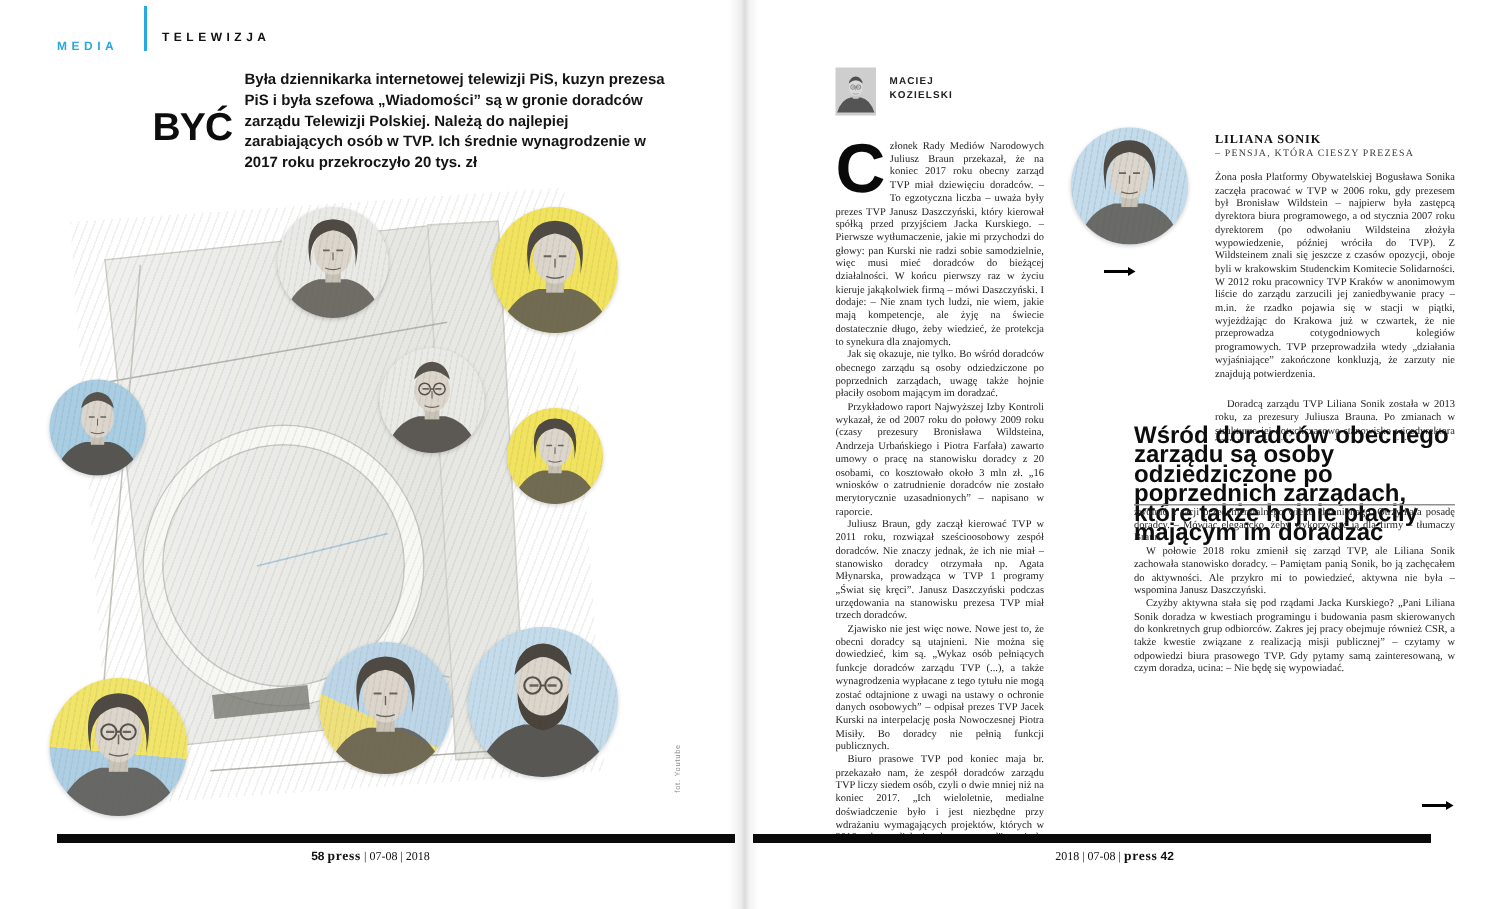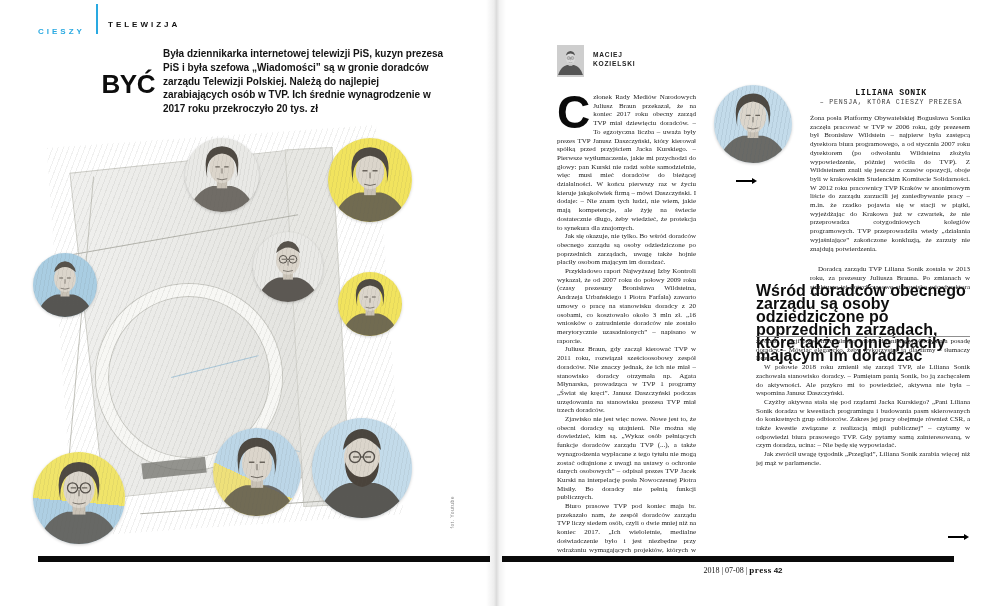--- a/index.html
+++ b/index.html
@@ -102,22 +102,22 @@
           overflow:hidden;box-shadow:0 1px 3px rgba(0,0,0,.2);}
   .sb-portrait svg{position:absolute;inset:0;width:100%;height:100%;}
   .sb-portrait::after{content:"";position:absolute;inset:0;border-radius:50%;
           background:repeating-linear-gradient(100deg,rgba(70,90,104,.10) 0 1px,transparent 1px 4px);}
   .arr{position:absolute;display:flex;align-items:center;}
   .arr .shaft{width:16px;height:1.6px;background:#000;}
   .arr .head{width:0;height:0;border-left:5px solid #000;border-top:3.5px solid transparent;
           border-bottom:3.5px solid transparent;}
   .sb-arrow{left:36px;top:96px;}
   .sb-cont-arrow{left:248px;top:452px;}
-  .sb-head{position:absolute;left:110px;top:6px;width:162px;text-align:center;
-          font-family:Liberation Mono, monospace;}
+  .sb-head{position:absolute;left:110px;top:6px;width:162px;
+          font-family:Liberation Serif, serif;}
   .sb-title{font-weight:bold;font-size:8.2px;letter-spacing:.6px;color:#111;margin:0;}
   .sb-subtitle{font-size:6.6px;letter-spacing:.8px;color:#3d3d3d;margin:2px 0 0;}
   .sb-top{position:absolute;left:110px;top:32px;width:160px;height:180px;overflow:hidden;
           font-size:7px;line-height:8.7px;text-align:justify;color:#222;}
   .sb-top p{margin:0;}
   .sb-top p + p{text-indent:8px;margin-top:12px;}
   .pullquote{position:absolute;left:56px;top:202px;width:214px;margin:0;
           font-family:"Liberation Sans",sans-serif;font-weight:bold;font-size:16px;
           line-height:13px;color:#0d0d0d;}
   .sb-rule{position:absolute;left:56px;top:254px;width:214px;height:1px;background:#8f8f8f;}
@@ -160,21 +160,21 @@
       <path d="M48.5 39 h3" stroke="#55504a" stroke-width="1.4"></path>
     </g>
   </defs>
 </svg>
 
 <div class="spread">
 
   <div class="page page-left">
 
     <div class="kicker-row">
-      <span class="kicker kicker-media">CIESZY</span>
+      <span class="kicker kicker-media">MEDIA</span>
       <span class="kicker-divider"></span>
       <span class="kicker kicker-section">TELEWIZJA</span>
     </div>
 
     <h1 class="headline"><br><span>BYĆ</span></h1>
 
     <p class="standfirst">Była dziennikarka internetowej telewizji PiS, kuzyn prezesa PiS i była szefowa „Wiadomości” są w gronie doradców zarządu Telewizji Polskiej. Należą do najlepiej zarabiających osób w TVP. Ich średnie wynagrodzenie w 2017 roku przekroczyło 20 tys. zł</p>
 
     <div class="illo">
       <div class="b-main"></div>
@@ -229,20 +229,25 @@
           <svg class="bust" viewBox="0 0 100 100">
             <use href="#bust-mb"></use>
             <use href="#glasses"></use>
           </svg>
         </div>
     </div>
 
     <div class="illo-credit">fot. Youtube</div>
 
     <div class="foot-bar foot-bar-left"></div>
+    <div class="foot-text foot-text-left">
+      <span class="pgnum">58</span>
+      <span class="presslogo">press</span>
+      <span class="issue">| 07-08 | 2018</span>
+    </div>
   </div>
 
   <div class="page page-right">
 
     <div class="author">
       <div class="author-photo">
           <svg viewBox="0 0 100 100">
             <use href="#bust-m"></use>
             <use href="#glasses"></use>
           </svg>
@@ -285,21 +290,20 @@
           <p>Doradcą zarządu TVP Liliana Sonik została w 2013 roku, za prezesury Juliusza Brauna. Po zmianach w strukturze jej dotychczasowe stanowisko wicedyrektora TVP Info zlikwidowano, a nie można było jej</p>
         </div>
 
       <p class="pullquote">Wśród doradców obecnego zarządu są osoby odziedziczone po poprzednich zarządach, które także hojnie płaciły mającym im doradzać</p>
       <div class="sb-rule"></div>
 
       <div class="sb-rest">
           <p>zwolnić z racji przedemerytalnego wieku chronionego. Otrzymała posadę doradcy. – Mówiąc elegancko, żeby wykorzystać ją dla firmy – tłumaczy Braun.</p>
           <p>W połowie 2018 roku zmienił się zarząd TVP, ale Liliana Sonik zachowała stanowisko doradcy. – Pamiętam panią Sonik, bo ją zachęcałem do aktywności. Ale przykro mi to powiedzieć, aktywna nie była – wspomina Janusz Daszczyński.</p>
           <p>Czyżby aktywna stała się pod rządami Jacka Kurskiego? „Pani Liliana Sonik doradza w kwestiach programingu i budowania pasm skierowanych do konkretnych grup odbiorców. Zakres jej pracy obejmuje również CSR, a także kwestie związane z realizacją misji publicznej” – czytamy w odpowiedzi biura prasowego TVP. Gdy pytamy samą zainteresowaną, w czym doradza, ucina: – Nie będę się wypowiadać.</p>
-          <p>Jak zwrócił uwagę tygodnik „Przegląd”, Liliana Sonik zarabia więcej niż jej mąż w parlamencie.</p>
         </div>
 
       <div class="arr sb-cont-arrow">
           <span class="shaft"></span>
           <span class="head"></span>
         </div>
     </aside>
 
     <div class="foot-bar foot-bar-right"></div>
     <div class="foot-text foot-text-right">

